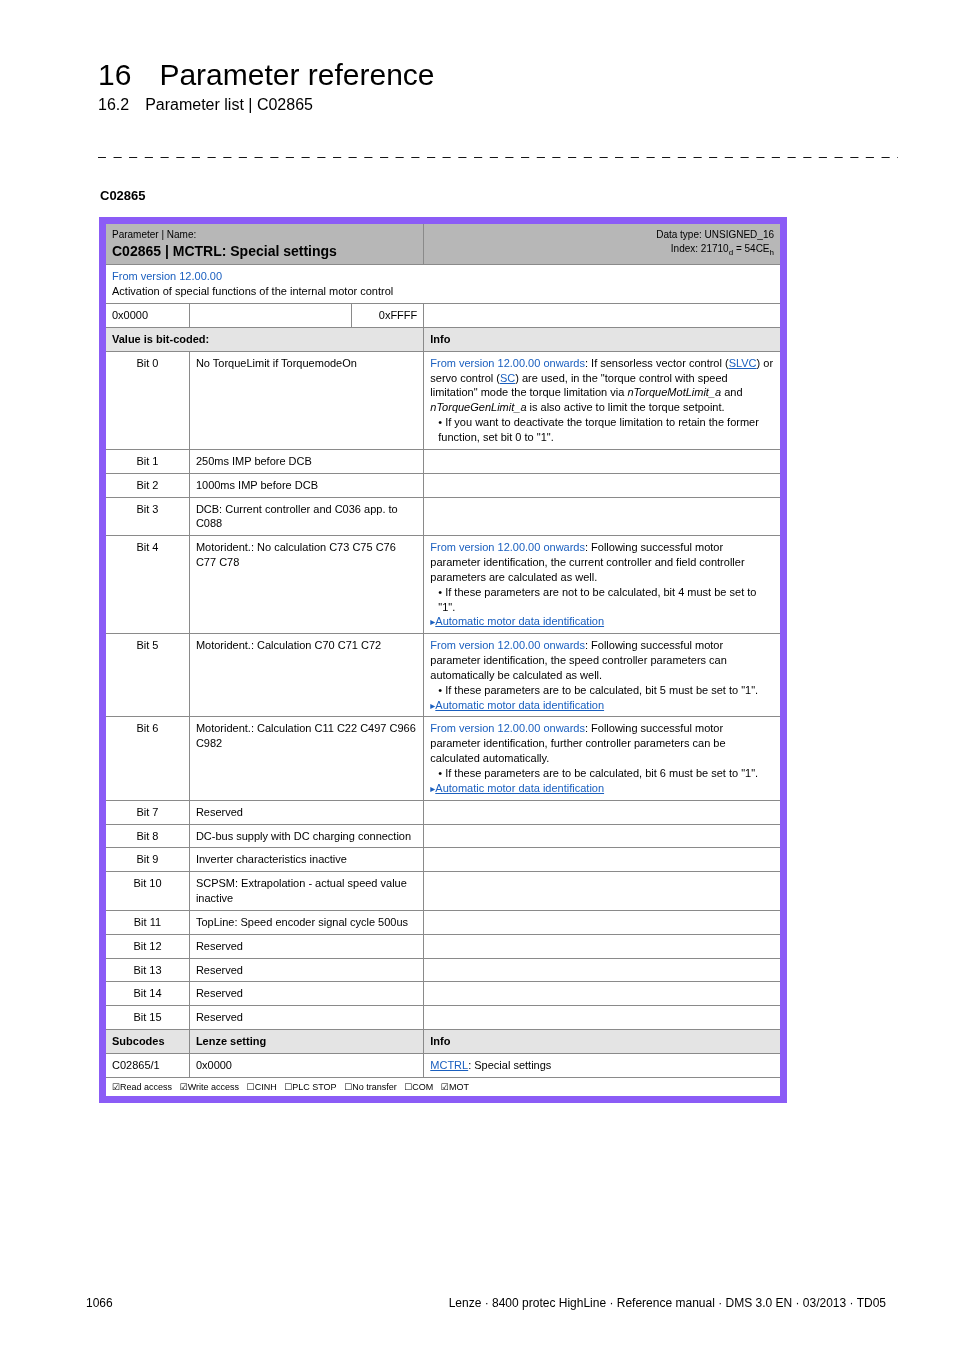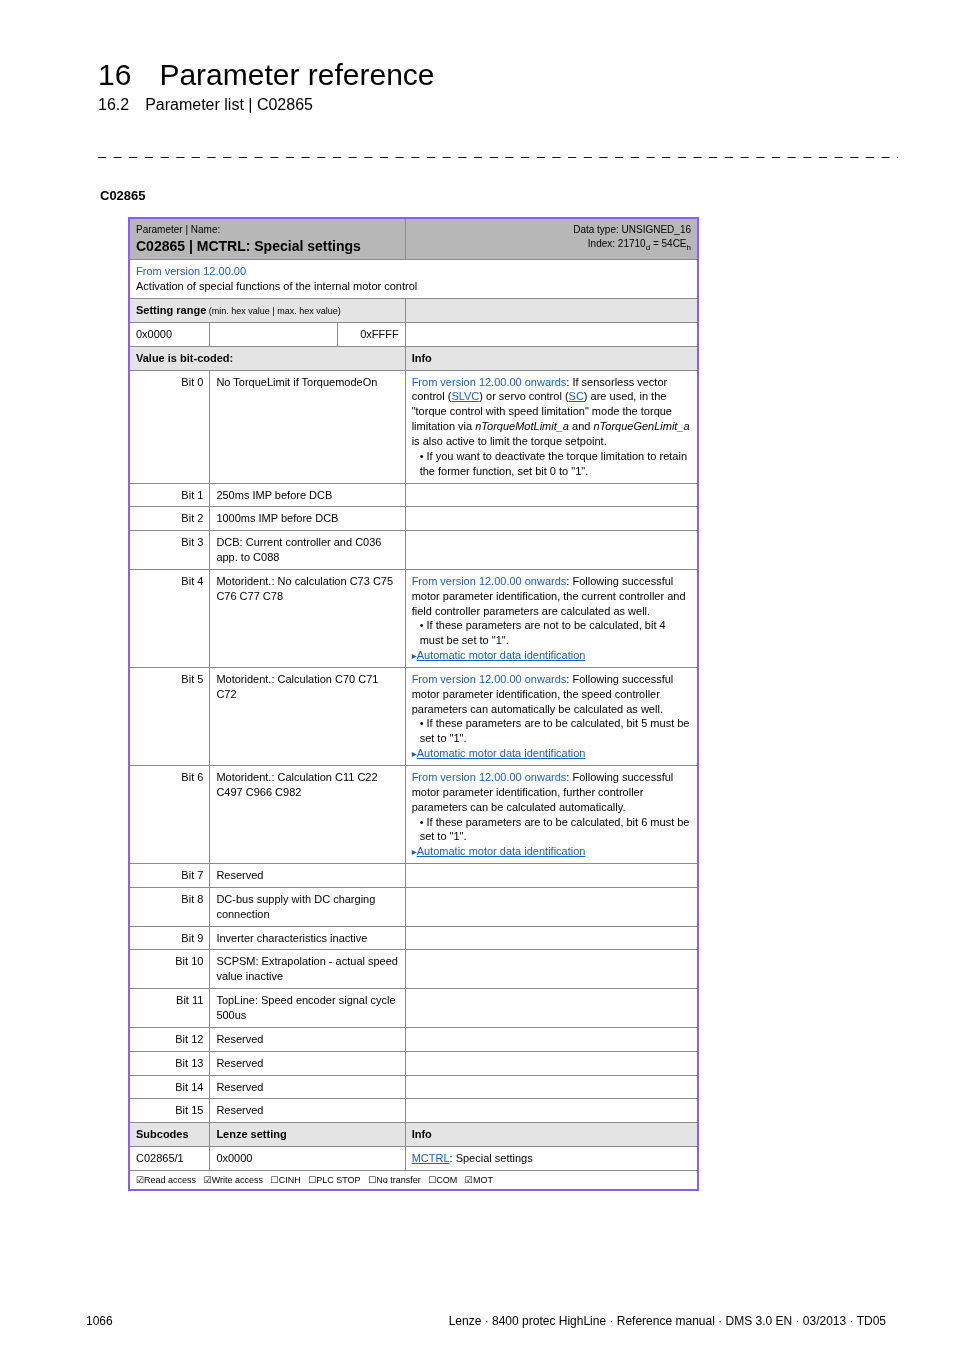--- a/index.html
+++ b/index.html
@@ -11,51 +11,51 @@
   .hdr-num { font-size: 30px; font-weight: 400; }
   .hdr-title { font-size: 30px; font-weight: 400; }
   .hdr-row2 { display: flex; align-items: baseline; gap: 16px; margin-top: 4px; }
   .hdr-subnum { font-size: 16px; }
   .hdr-subtitle { font-size: 16px; }
 
   .dashline { margin: 28px 0 0 86px; width: 800px; letter-spacing: 2px; white-space: nowrap; overflow: hidden; font-size: 14px; color: #000; }
 
   .param-code { margin: 30px 0 14px 88px; font-size: 13px; font-weight: bold; }
 
-  .tbl { margin-left: 116px; width: 571px; border: 2px solid #8b5cf6; border-collapse: collapse; font-size: 11px; }
+  .tbl { margin-left: 87px; width: 688px; border: 7px solid #8b5cf6; border-collapse: collapse; font-size: 11px; }
   .tbl td, .tbl th { border: 1px solid #8a8a8a; padding: 4px 6px; vertical-align: top; line-height: 1.35; }
   .tbl th { text-align: left; font-weight: bold; }
 
   .hdr-band td { background: #b7b7b7; }
   .hdr-band .nm { font-size: 10px; }
   .hdr-band .nm2 { font-size: 14px; font-weight: bold; }
   .hdr-band .dt { font-size: 10px; text-align: right; }
 
   .subhdr td, .subhdr th { background: #e4e4e4; }
   .setrange { font-weight: bold; }
   .setrange .sub { font-weight: normal; font-size: 9px; }
 
   .link { color: #1a5fbf; text-decoration: underline; }
   .blue { color: #1a5fbf; }
   .ital { font-style: italic; }
   .arrow::before { content: "\25B8 "; color: #1a5fbf; font-size: 10px; }
 
-  .col-a { width: 86px; text-align: right; }
+  .col-a { width: 86px; text-align: center; }
   .col-b { width: 232px; }
   .col-c { width: 356px; }
   .col-b2 { width: 160px; }
   .col-b3 { width: 72px; text-align: right; }
 
   .dt .sub1 { font-size: 8px; vertical-align: sub; }
 
   .footer-legend td { font-size: 9px; padding: 3px 6px; }
   .check::before { content: "\2611 "; }
   .uncheck::before { content: "\2610 "; }
 
-  .footer-row { position: absolute; bottom: 22px; left: 86px; right: 68px; display: flex; justify-content: space-between; font-size: 12px; }
+  .footer-row { position: absolute; bottom: 40px; left: 86px; right: 68px; display: flex; justify-content: space-between; font-size: 12px; }
 
   ul.bul { list-style: none; padding-left: 8px; }
   ul.bul li::before { content: "\2022  "; }
 </style>
 </head>
 <body>
 
 <div class="page">
 
   <div class="hdr">
@@ -89,26 +89,20 @@
       </td>
     </tr>
 
     <tr>
       <td colspan="4">
         <div class="blue">From version 12.00.00</div>
         <div>Activation of special functions of the internal motor control</div>
       </td>
     </tr>
 
-    <tr class="subhdr">
-      <td colspan="3" class="setrange">
-        <span>Setting range</span><span class="sub"> (min. hex value | max. hex value)</span>
-      </td>
-      <td></td>
-    </tr>
 
     <tr>
       <td class="col-a" style="text-align:left">0x0000</td>
       <td class="col-b2"></td>
       <td class="col-b3">0xFFFF</td>
       <td></td>
     </tr>
 
     <tr class="subhdr">
       <th colspan="3">Value is bit-coded:</th>

